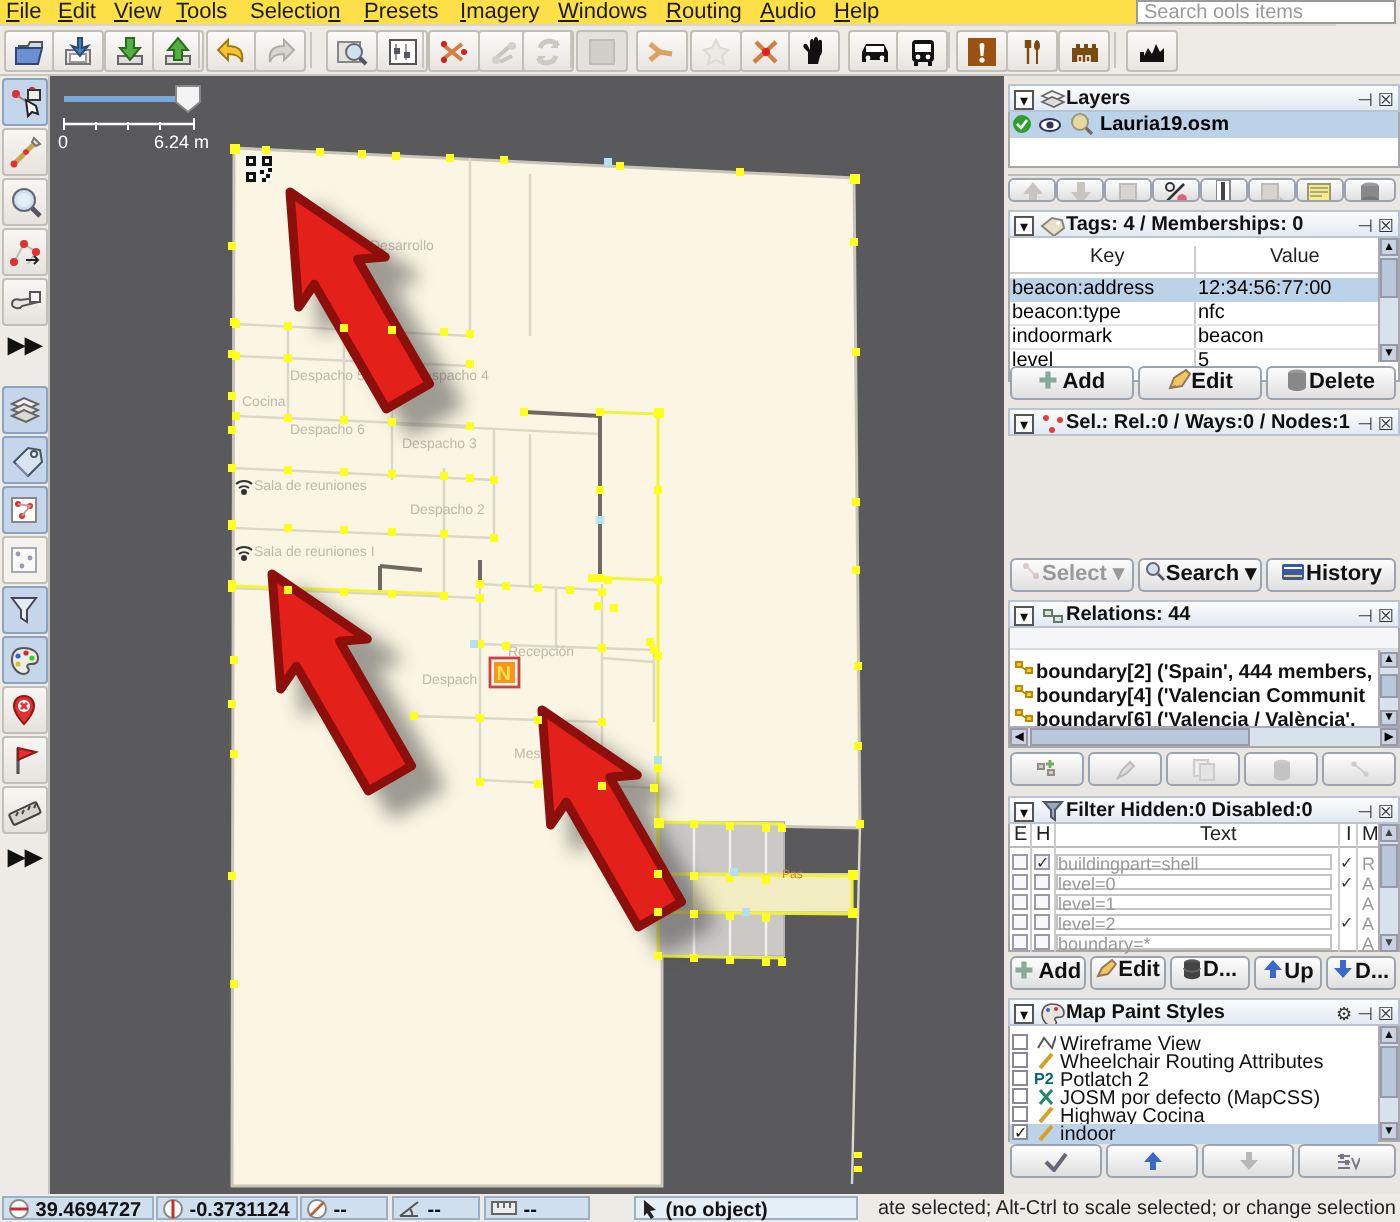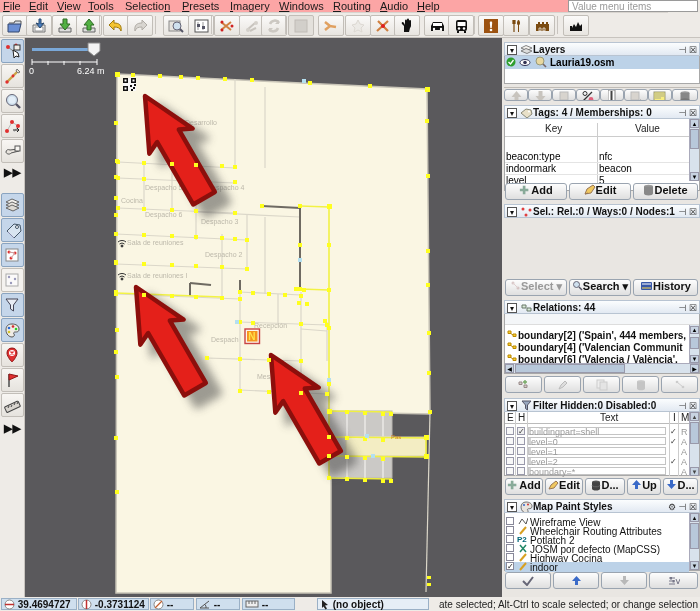--- a/index.html
+++ b/index.html
@@ -1,17 +1,17 @@
 <!DOCTYPE html>
 <html><head><meta charset="utf-8"><style>
 *{margin:0;padding:0;box-sizing:border-box}
 html,body{width:700px;height:611px;overflow:hidden;font-family:"Liberation Sans",sans-serif;background:#ece9e4}
 #app{position:absolute;left:0;top:0;width:700px;height:611px}
 
-#menubar{position:absolute;left:0;top:0;width:668px;height:13px;background:#fca5a5;border-bottom:1px solid #d8d4cf;font-size:11px;color:#1a1a1a}
+#menubar{position:absolute;left:0;top:0;width:668px;height:13px;background:#fde047;border-bottom:1px solid #d8d4cf;font-size:11px;color:#1a1a1a}
 #menubar span{position:absolute;top:0;white-space:pre}
 #menubar u{text-decoration:underline}
 #searchbox{position:absolute;left:568px;top:1px;width:130px;height:12px;background:#fff;border:1px solid #9a9a9a;font-size:10px;color:#9a9a9a;padding-left:3px;line-height:11px}
 
 #toolbar{position:absolute;left:0;top:13px;width:700px;height:25px;background:#eeebe7;border-bottom:1px solid #c8c4bf}
 .tbtn{position:absolute;top:2px;width:26px;height:21px;border:1px solid #c2beb8;border-radius:2px;background:linear-gradient(#fbfaf9,#e8e5e0)}
 .tbtn svg{position:absolute;left:4px;top:2px}
 .tsep{position:absolute;top:3px;width:1px;height:18px;background:#c8c4bf}
 
 #leftbar{position:absolute;left:0;top:38px;width:25px;height:559px;background:#eeebe7;border-right:1px solid #c8c4bf}
@@ -44,21 +44,21 @@
 <span style="left:29px"><u>E</u>dit</span>
 <span style="left:57px"><u>V</u>iew</span>
 <span style="left:88px"><u>T</u>ools</span>
 <span style="left:125px">Selectio<u>n</u></span>
 <span style="left:182px"><u>P</u>resets</span>
 <span style="left:230px"><u>I</u>magery</span>
 <span style="left:279px"><u>W</u>indows</span>
 <span style="left:333px"><u>R</u>outing</span>
 <span style="left:380px"><u>A</u>udio</span>
 <span style="left:417px"><u>H</u>elp</span>
-<span id="searchbox">Value menu items</span>
+<span id="searchbox">Search ools items</span>
 </div>
 <div id="toolbar">
 <div class="tbtn" style="left:2px">
         <svg width="17" height="16">
           <path d="M2 5h5l1-2h6v3" fill="#d7dce4" stroke="#555"></path>
           <path d="M1 6h13l-2 8H1z" fill="#6b8fd4" stroke="#33476e"></path>
         </svg>
       </div>
 <div class="tbtn" style="left:26px">
         <svg width="17" height="16">
@@ -669,20 +669,24 @@
   <div style="position:absolute;right:0;top:0;width:10px;height:62px;background:#d8e2ec;border-left:1px solid #aab">
     <div style="position:absolute;top:0;left:0;width:9px;height:9px;background:#c8d4e2;border:1px solid #99a;font-size:6px;text-align:center;line-height:8px">▲</div>
     <div style="position:absolute;top:10px;left:0;width:9px;height:20px;background:#b8c8da;border:1px solid #99a"></div>
     <div style="position:absolute;bottom:0;left:0;width:9px;height:9px;background:#c8d4e2;border:1px solid #99a;font-size:6px;text-align:center;line-height:8px">▼</div>
   </div>
   <div style="position:absolute;left:0;top:4px;width:184px;height:14px;border-bottom:1px solid #ccc;font-size:10px;color:#222">
     <span style="position:absolute;left:40px">Key</span>
             <span style="position:absolute;left:130px">Value</span>
     <div style="position:absolute;left:92px;top:0;width:1px;height:60px;background:#ccc"></div>
   </div>
+  <div style="position:absolute;left:0;top:20px;width:184px;height:12px;background:#bcd2e8;font-size:10px">
+            <span style="position:absolute;left:1px">beacon:address</span>
+            <span style="position:absolute;left:94px">12:34:56:77:00</span>
+          </div>
   <div style="position:absolute;left:0;top:44px;width:184px;height:12px;font-size:10px;border-bottom:1px solid #e4e4e4">
             <span style="position:absolute;left:1px">indoormark</span>
             <span style="position:absolute;left:94px">beacon</span>
           </div>
   <div style="position:absolute;left:0;top:32px;width:184px;height:12px;font-size:10px;border-bottom:1px solid #e4e4e4">
             <span style="position:absolute;left:1px">beacon:type</span>
             <span style="position:absolute;left:94px">nfc</span>
           </div>
   <div style="position:absolute;left:0;top:56px;width:184px;height:11px;font-size:10px">
             <span style="position:absolute;left:1px">level</span>

